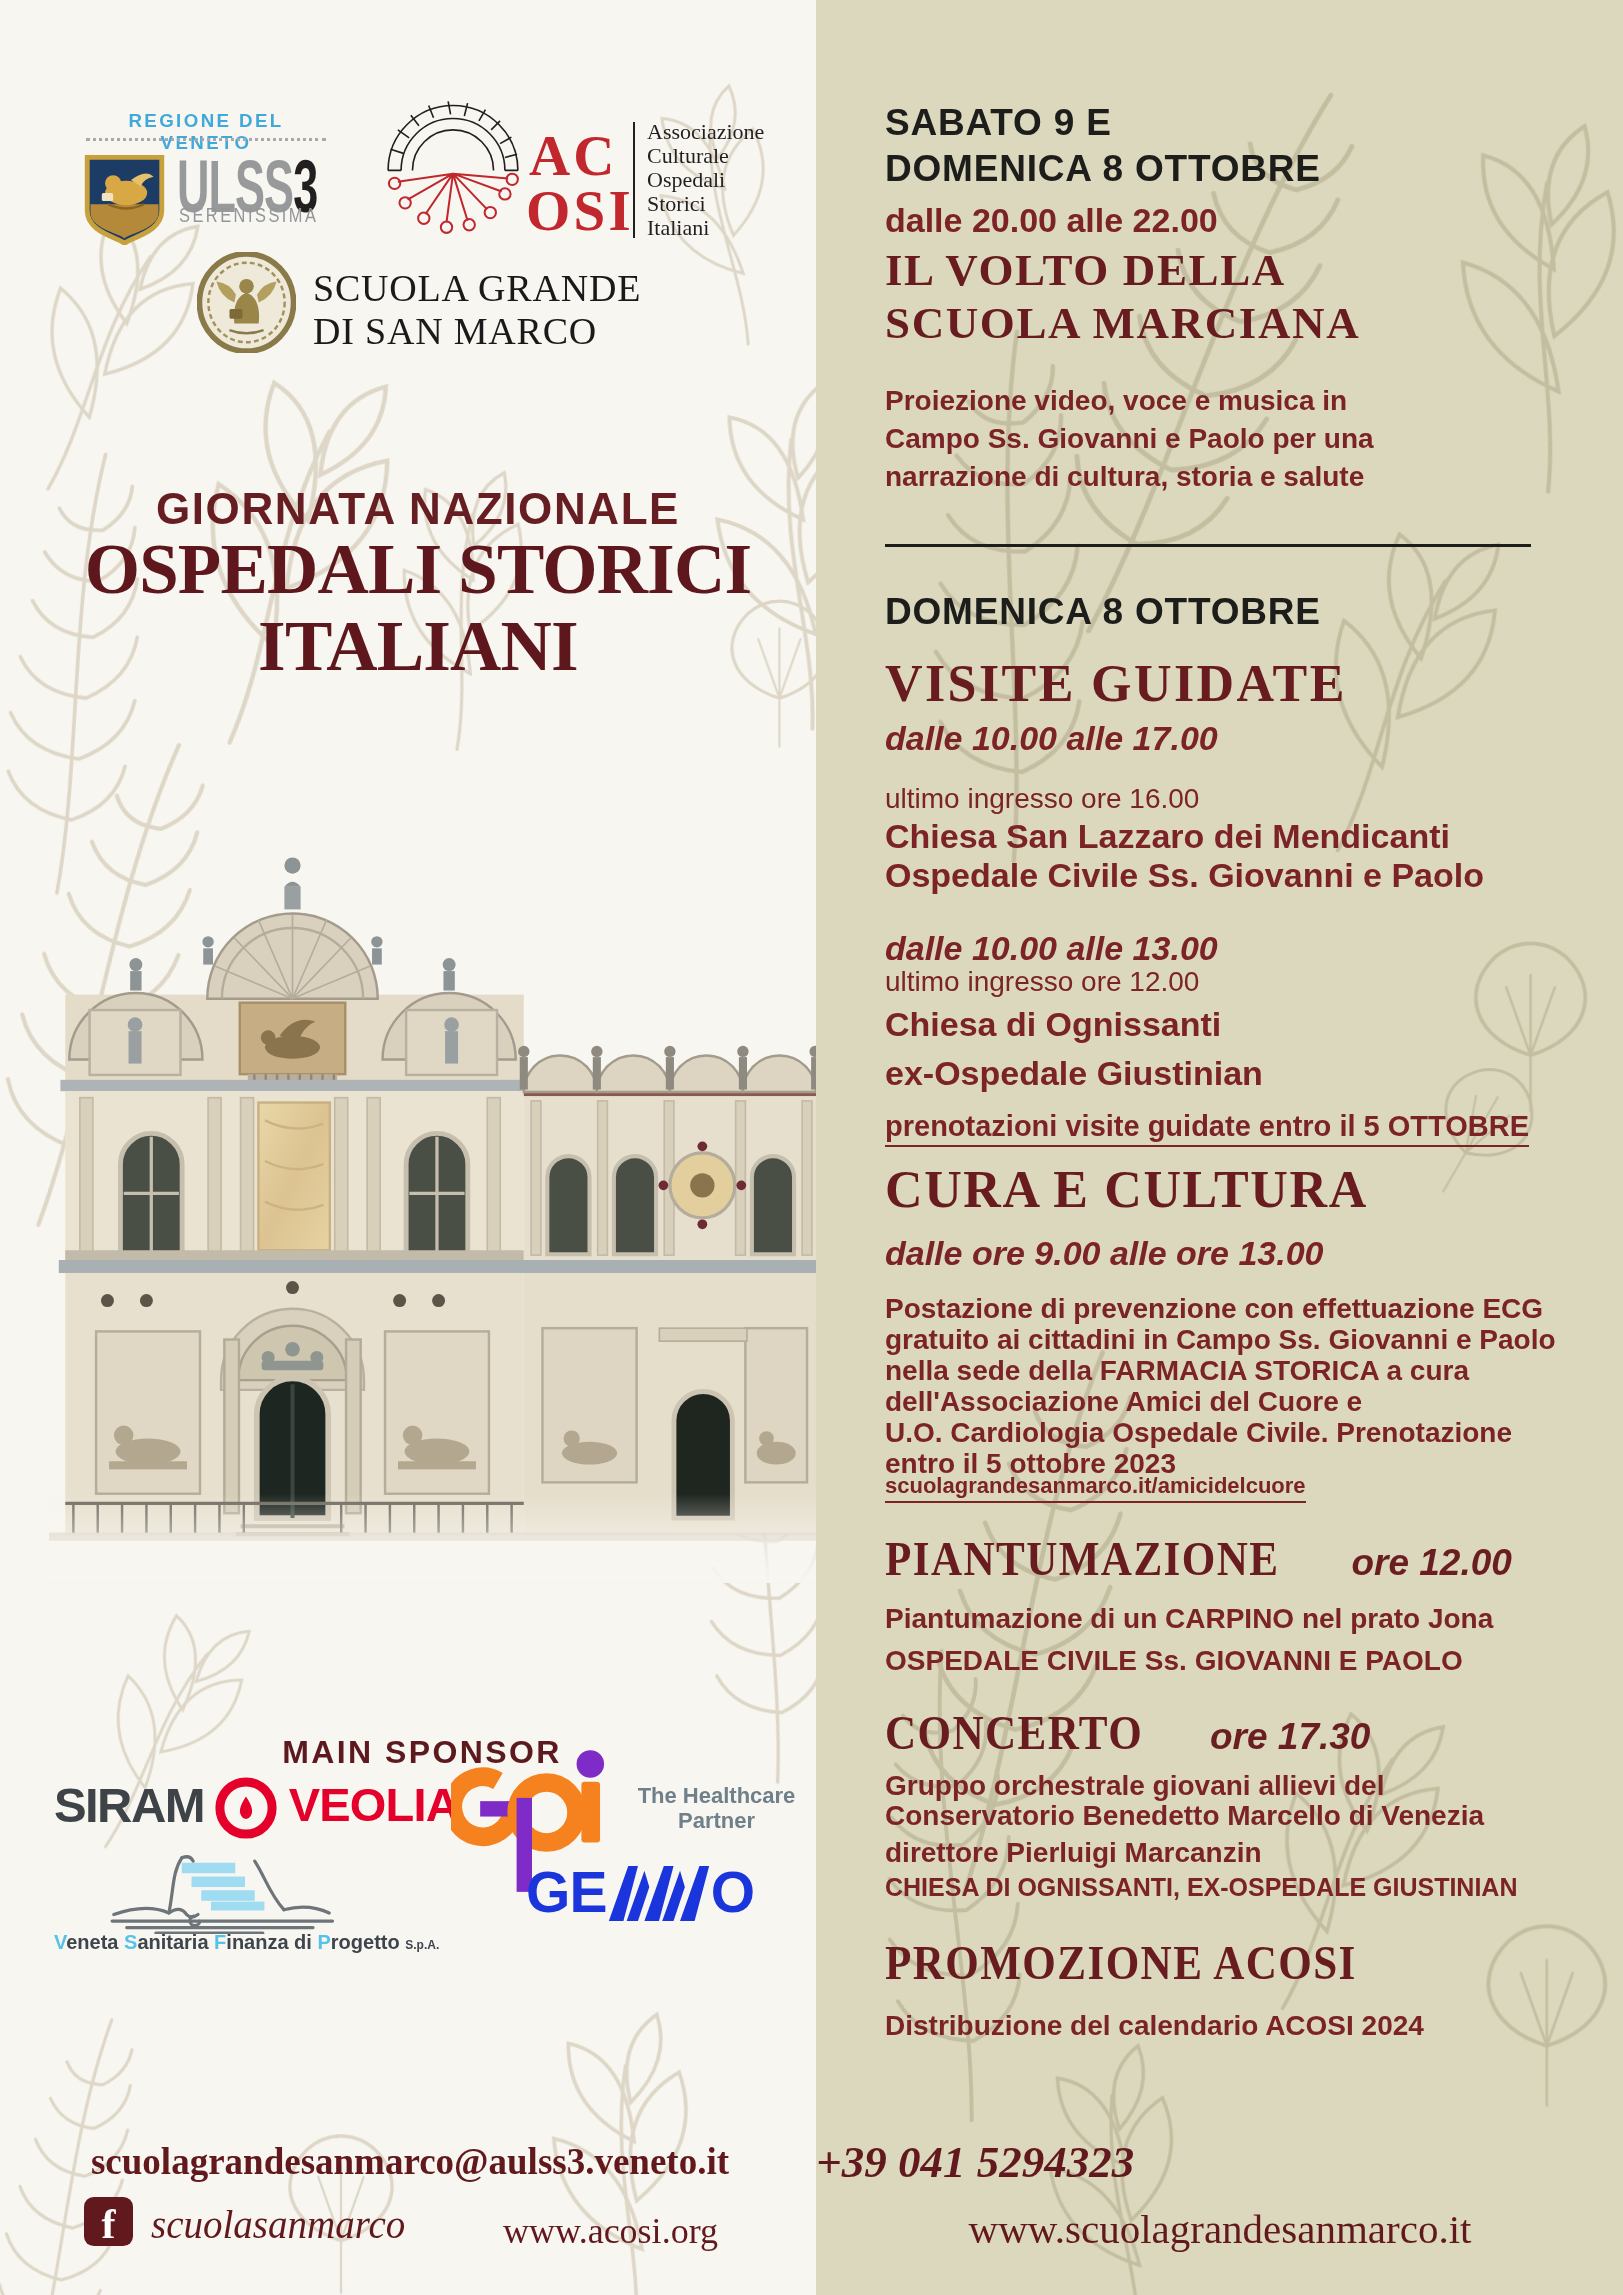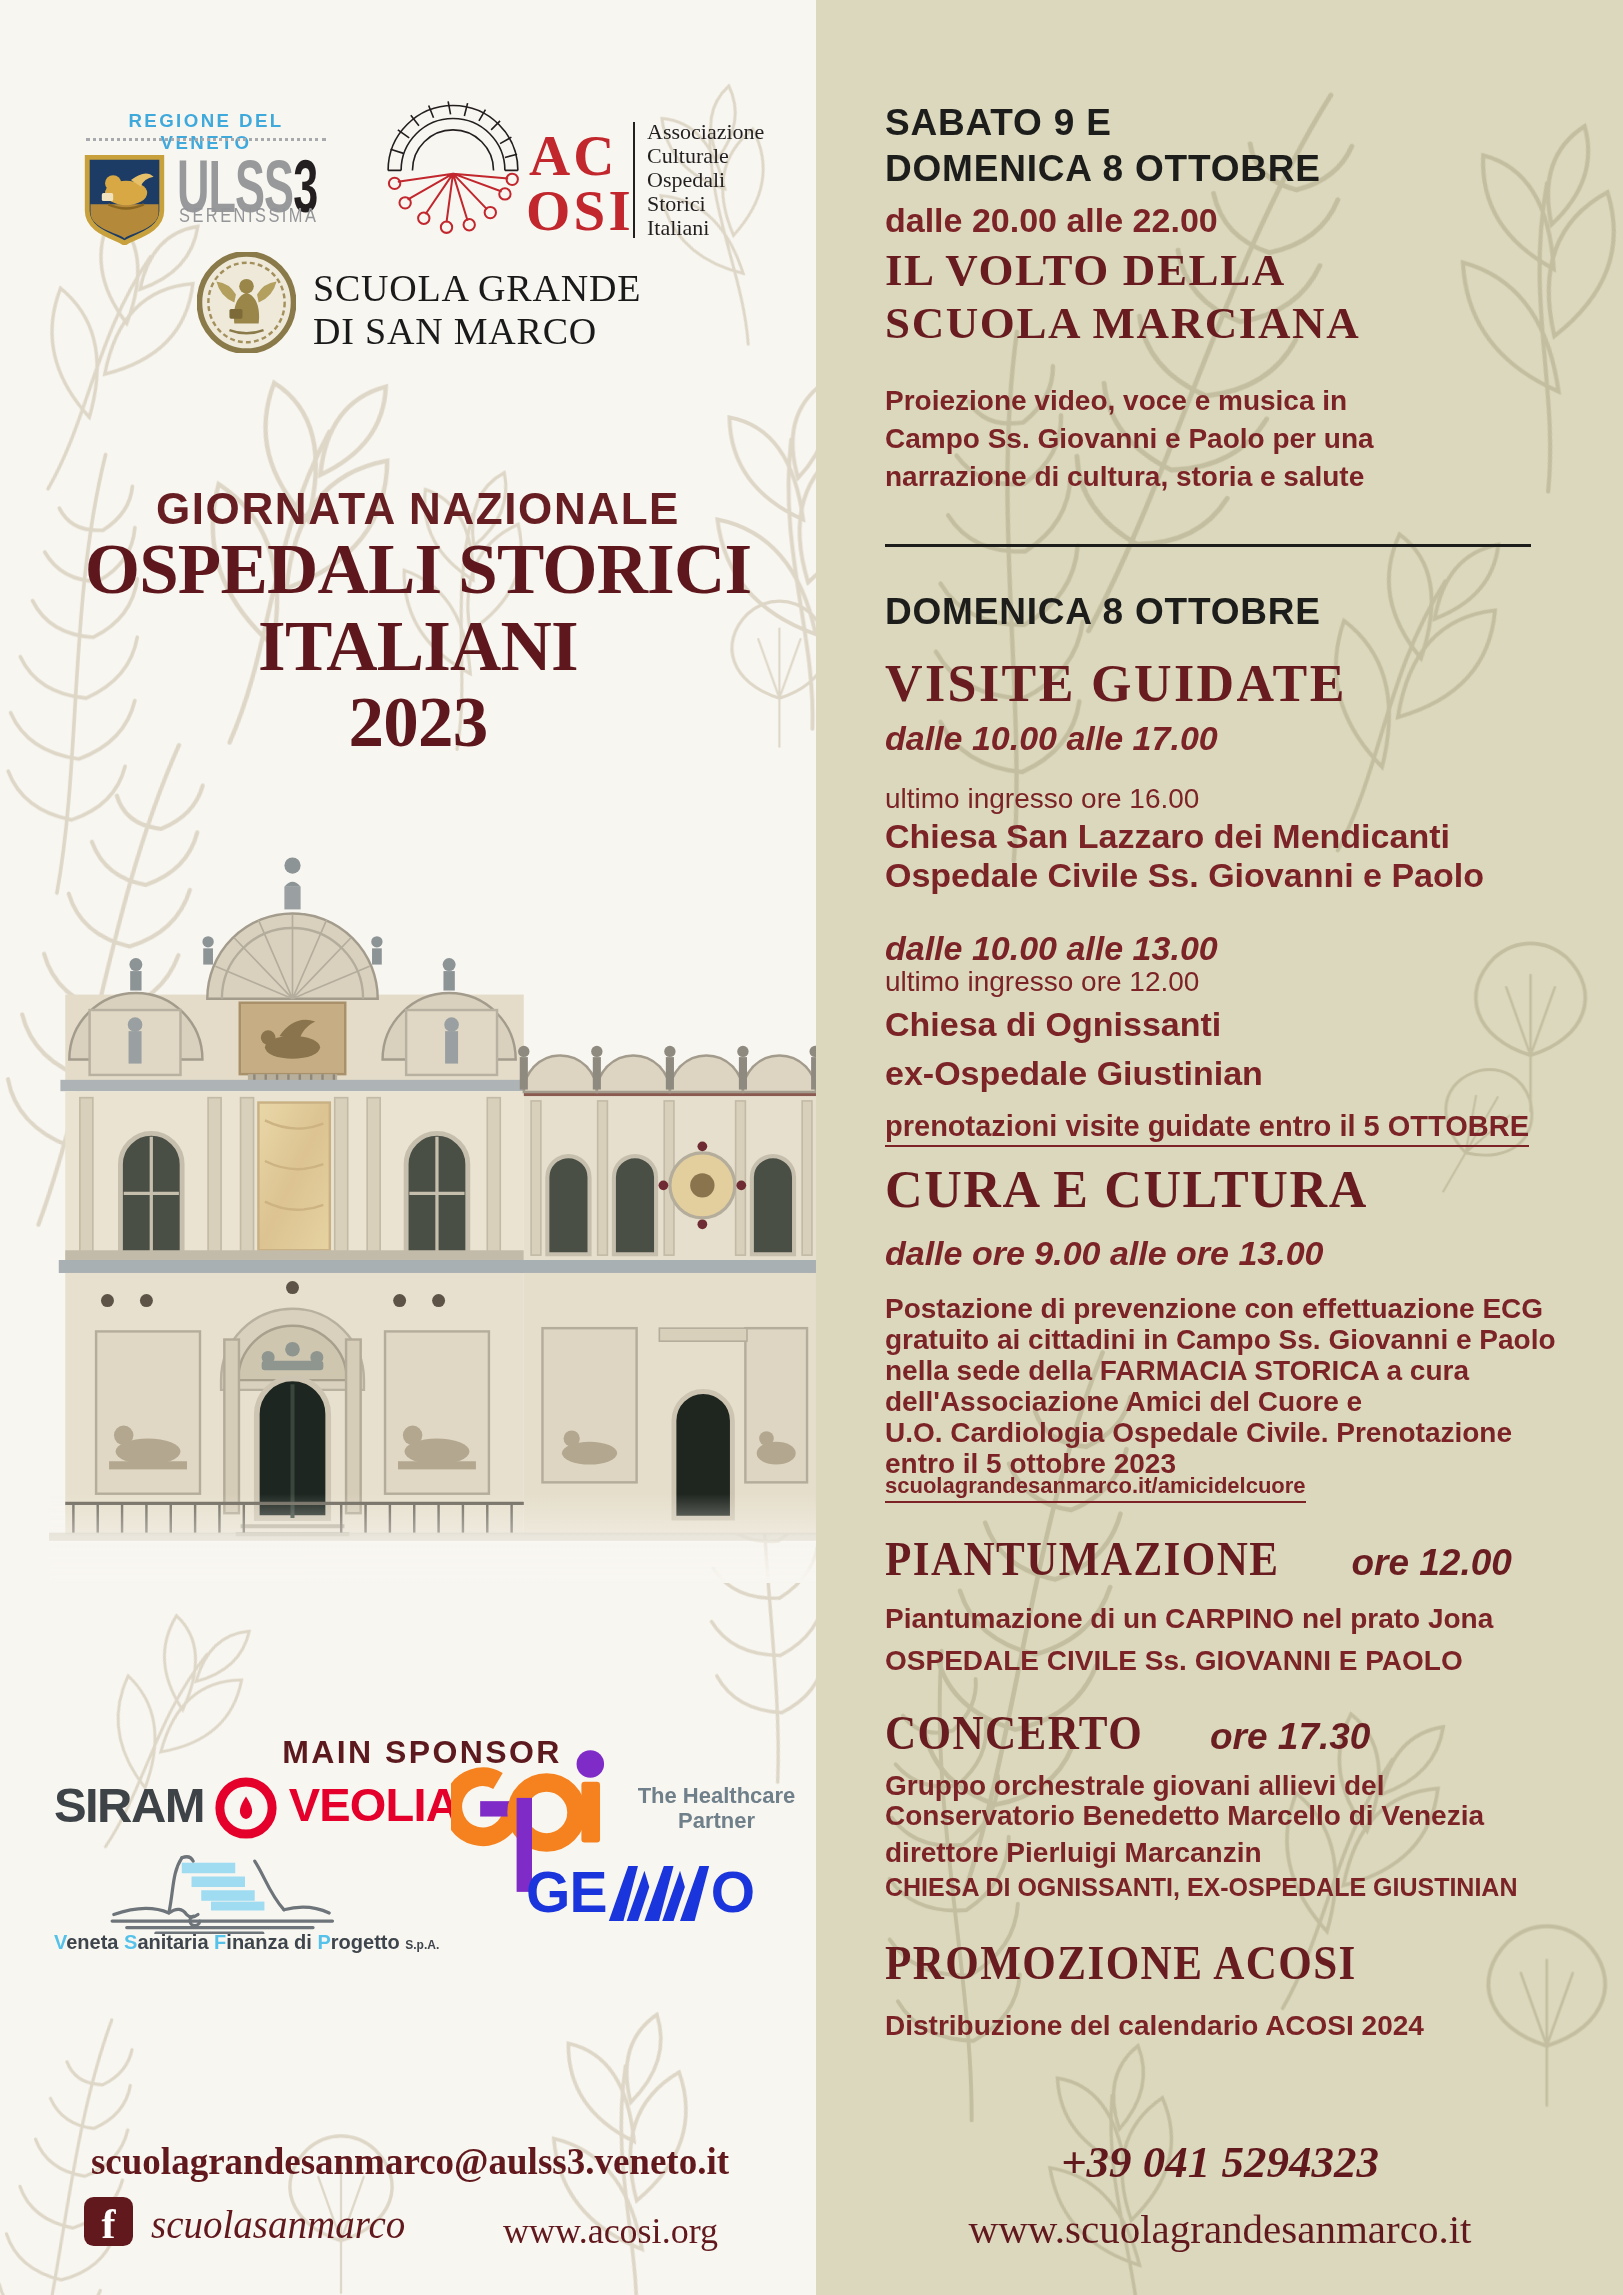--- a/index.html
+++ b/index.html
@@ -54,21 +54,21 @@
   .time-i{font-weight:bold;font-style:italic;font-size:34px;color:#7b2327;}
   .note{font-size:28px;color:#7b2327;}
   .place-b{font-weight:bold;font-size:34px;color:#7b2327;}
   .place-m{font-weight:600;font-size:34px;color:#7b2327;}
   .para{font-weight:bold;font-size:28px;line-height:31px;color:#7b2327;}
   .para3{font-size:28px;line-height:38px;font-weight:bold;color:#7b2327;}
   .underl{border-bottom:2.4px solid #7b2327;padding-bottom:3.2px;}
   .divider{left:885px;top:544px;width:646px;height:3.2px;background:#1d1d1b;}
   .ore{font-weight:bold;font-style:italic;font-size:37px;color:#6b1e22;letter-spacing:0;}
   .condense{display:inline-block;transform:scaleX(0.88);transform-origin:left bottom;}
-  .phone{left:816px;top:2136px;width:808px;text-align:center;color:#62191d;font-weight:bold;
+  .phone{left:816px;top:2136px;width:808px;text-align:left;color:#62191d;font-weight:bold;
          font-style:italic;font-size:45px;font-family:"Liberation Serif",serif;}
   .sgsm-site{left:816px;top:2205px;width:808px;text-align:center;color:#62191d;
              font-size:41px;font-family:"Liberation Serif",serif;}
 </style>
 </head>
 <body>
 
 <div id="poster">
 
   <div class="abs right-bg"></div>
@@ -184,21 +184,20 @@
     <path d="M46 62 q-18 -8 -22 -26 q16 2 24 16 M76 62 q18 -8 22 -26 q-16 2 -24 16" fill="#b3a05f"></path>
     <rect x="40" y="70" width="16" height="12" rx="2" fill="#7c6a38"></rect>
     <path d="M40 96 q21 8 42 0" stroke="#8a7a4a" stroke-width="3" fill="none"></path>
   </svg>
   <div class="abs serif sgsm-text" style="left:313px;top:266px">SCUOLA GRANDE</div>
   <div class="abs serif sgsm-text" style="left:313px;top:309px">DI SAN MARCO</div>
 
   <div class="abs title-kicker">GIORNATA NAZIONALE</div>
   <div class="abs serif title-big" style="top:534px">OSPEDALI STORICI</div>
   <div class="abs serif title-big" style="top:611px">ITALIANI</div>
-  <div class="abs serif title-big" style="top:687px">2023</div>
 
   <svg class="abs" style="left:49px;top:812px" width="767" height="771" viewBox="0 0 945 950">
     <defs>
       <linearGradient id="fade" x1="0" y1="0" x2="0" y2="1">
         <stop offset="0" stop-color="#f8f6f1" stop-opacity="0"></stop>
         <stop offset="1" stop-color="#f8f6f1" stop-opacity="1"></stop>
       </linearGradient>
       <linearGradient id="marble" x1="0" y1="0" x2="1" y2="1">
         <stop offset="0" stop-color="#e9d7a8"></stop>
           <stop offset="0.5" stop-color="#dcc391"></stop>

